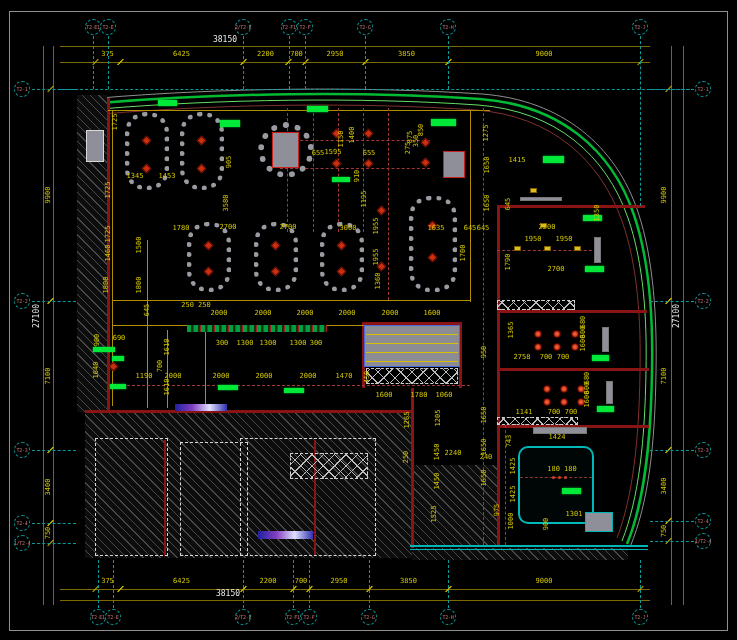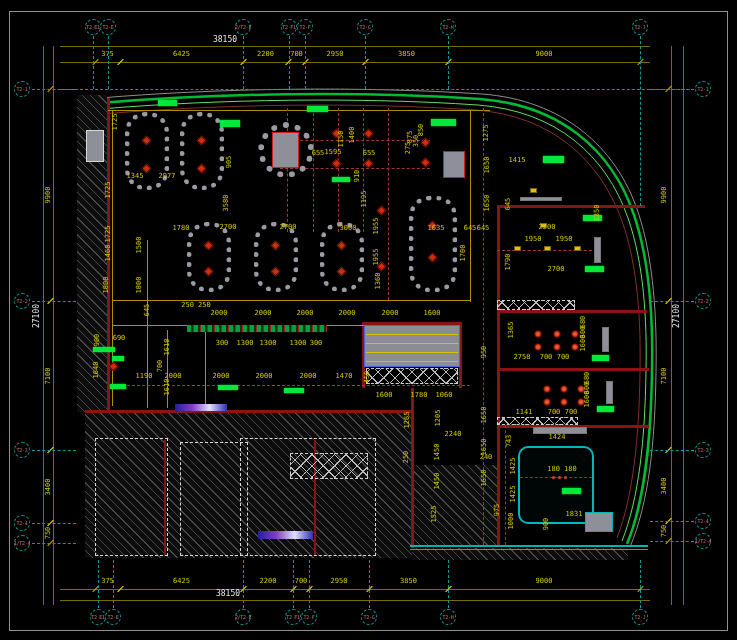--- a/index.html
+++ b/index.html
@@ -181,21 +181,21 @@
       <div class="dot" style="left: 558px; top: 476px; width: 3px; height: 3px;"></div>
       <div class="dot" style="left: 564px; top: 476px; width: 3px; height: 3px;"></div>
       <div class="wlight" style="left: 514px; top: 246px; width: 7px; height: 5px;"></div>
       <div class="wlight" style="left: 544px; top: 246px; width: 7px; height: 5px;"></div>
       <div class="wlight" style="left: 574px; top: 246px; width: 7px; height: 5px;"></div>
       <div class="wlight" style="left: 530px; top: 188px; width: 7px; height: 5px;"></div>
       <div class="wlight" style="left: 540px; top: 223px; width: 7px; height: 5px;"></div>
       <div class="idim rot" style="left: 115px; top: 122px;">1725</div>
       <div class="idim rot" style="left: 229px; top: 162px;">905</div>
       <div class="idim" style="left: 135px; top: 176px;">1345</div>
-      <div class="idim" style="left: 167px; top: 176px;">2977</div>
+      <div class="idim" style="left: 167px; top: 176px;">1453</div>
       <div class="idim" style="left: 318px; top: 153px;">655</div>
       <div class="idim" style="left: 333px; top: 152px;">1595</div>
       <div class="idim" style="left: 369px; top: 153px;">655</div>
       <div class="idim rot" style="left: 352px; top: 135px;">1400</div>
       <div class="idim rot" style="left: 341px; top: 139px;">1150</div>
       <div class="idim rot" style="left: 357px; top: 176px;">910</div>
       <div class="idim rot" style="left: 364px; top: 199px;">1195</div>
       <div class="idim rot" style="left: 416px; top: 141px;">350</div>
       <div class="idim rot" style="left: 408px; top: 148px;">275</div>
       <div class="idim rot" style="left: 421px; top: 130px;">850</div>
@@ -273,23 +273,23 @@
       <div class="idim rot" style="left: 587px; top: 378px;">680</div>
       <div class="idim rot" style="left: 587px; top: 388px;">600</div>
       <div class="idim rot" style="left: 587px; top: 399px;">1600</div>
       <div class="idim" style="left: 557px; top: 437px;">1424</div>
       <div class="idim rot" style="left: 509px; top: 441px;">743</div>
       <div class="idim rot" style="left: 513px; top: 466px;">1425</div>
       <div class="idim rot" style="left: 513px; top: 494px;">1425</div>
       <div class="idim rot" style="left: 511px; top: 521px;">1000</div>
       <div class="idim rot" style="left: 546px; top: 524px;">900</div>
       <div class="idim" style="left: 562px; top: 469px;">180 180</div>
-      <div class="idim" style="left: 574px; top: 514px;">1831</div>
+      <div class="idim" style="left: 574px; top: 514px;">1301</div>
       <div class="idim rot" style="left: 406px; top: 457px;">250</div>
-      <div class="idim" style="left: 453px; top: 434px;">2240</div>
+      <div class="idim" style="left: 453px; top: 453px;">2240</div>
       <div class="idim" style="left: 486px; top: 457px;">240</div>
       <div class="idim rot" style="left: 484px; top: 415px;">1650</div>
       <div class="idim rot" style="left: 484px; top: 447px;">1650</div>
       <div class="idim rot" style="left: 484px; top: 478px;">1650</div>
       <div class="idim rot" style="left: 497px; top: 510px;">975</div>
       <div class="idim rot" style="left: 438px; top: 418px;">1205</div>
       <div class="idim rot" style="left: 437px; top: 452px;">1450</div>
       <div class="idim rot" style="left: 437px; top: 481px;">1450</div>
       <div class="idim rot" style="left: 434px; top: 514px;">1525</div>
       <div class="dline" style="left: 60px; top: 46px; width: 590px; height: 1px;"></div>

